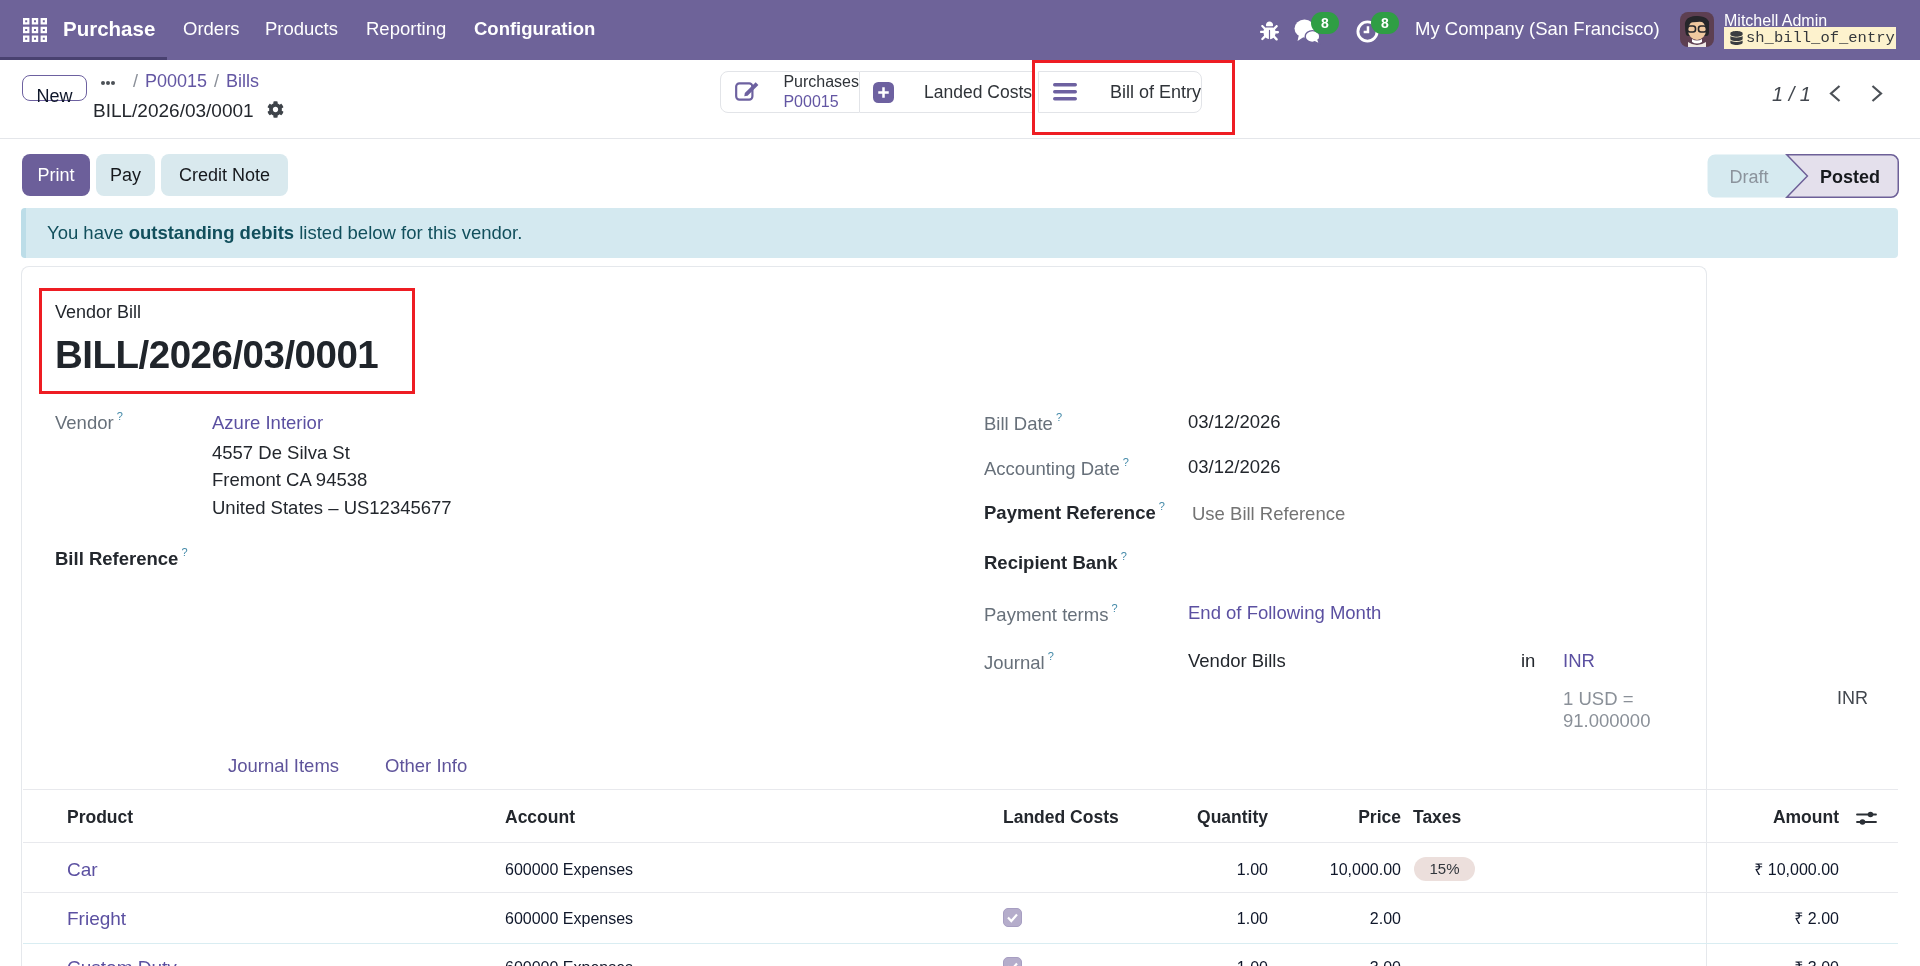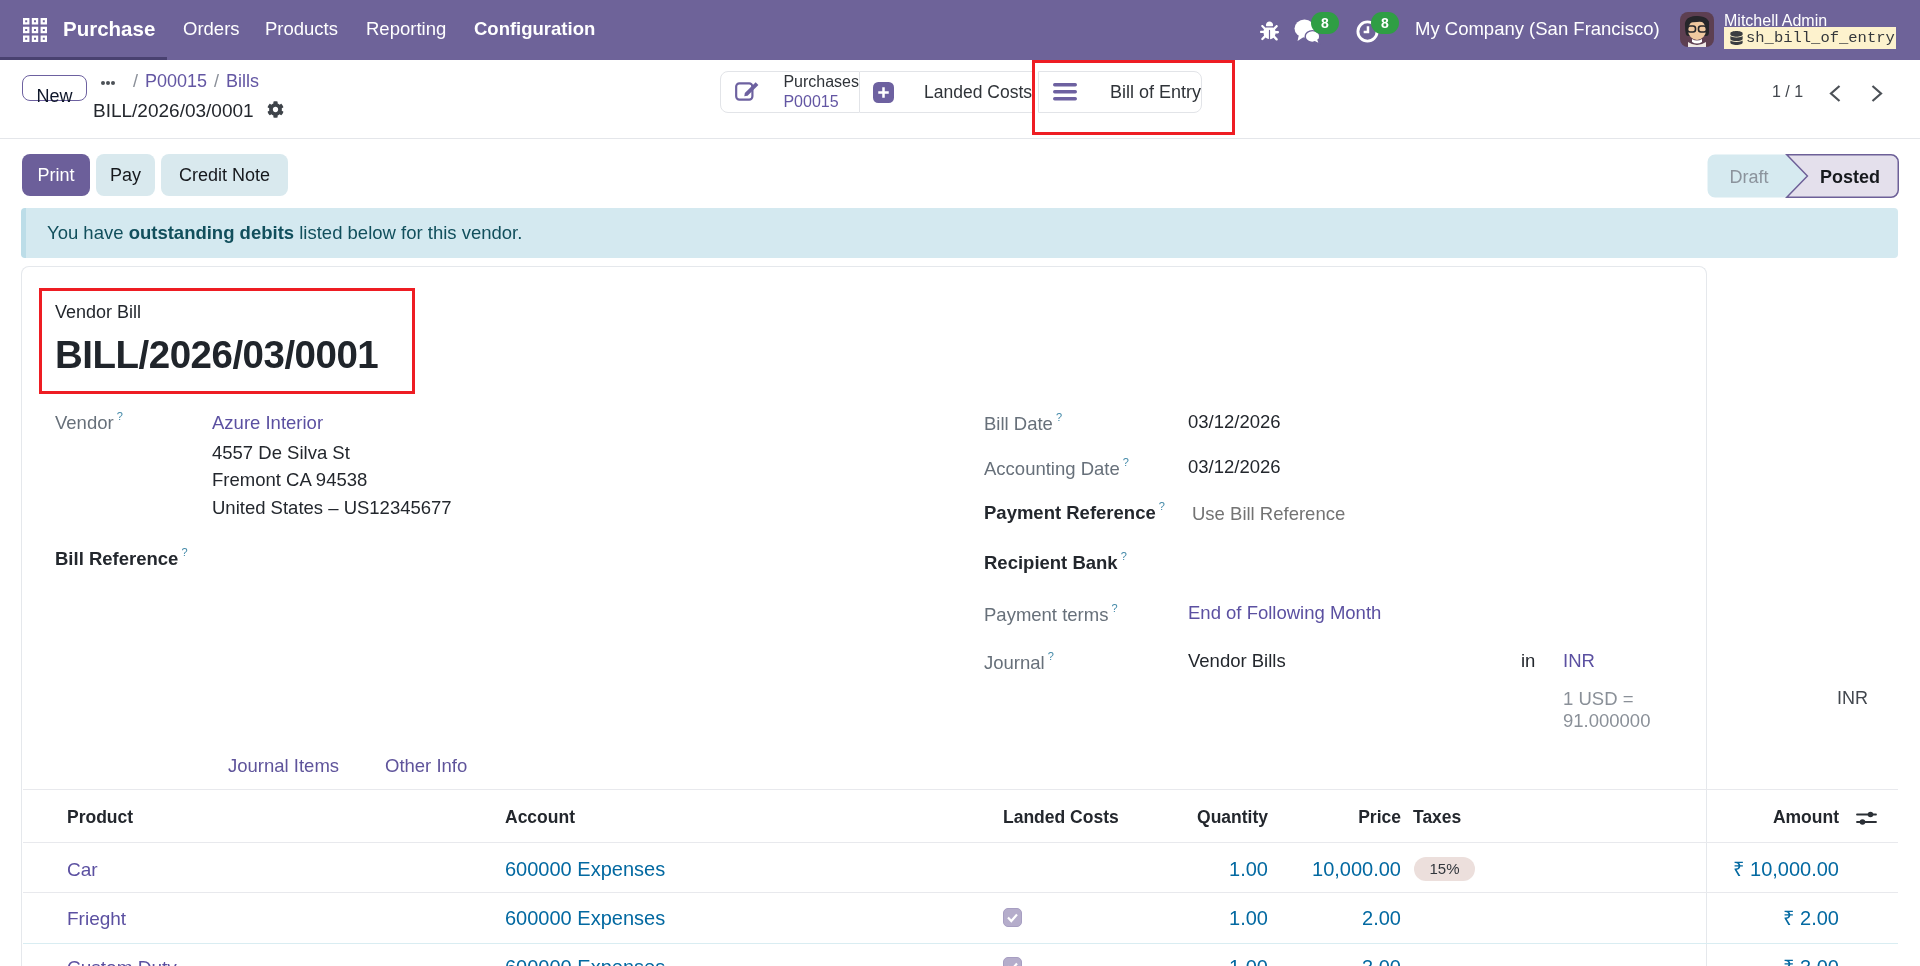--- a/index.html
+++ b/index.html
@@ -53,21 +53,21 @@
 .vlink { color:#5b50a1; font-size:18.5px; text-decoration:none; }
 
 
 .tab-active { position:absolute; background:#fff; border:1px solid #e2e4e8; border-bottom:1px solid #fff;
   border-radius:8px 8px 0 0; font-size:18.5px; color:#23272d; text-align:center; }
 .tab { position:absolute; font-size:18.5px; color:#5f549b; }
 
 
 .tline { position:absolute; left:1px; width:1875px; height:1px; background:#e8e9ed; }
 .th { position:absolute; font-size:17.5px; font-weight:bold; color:#23272d; }
-.td { position:absolute; font-size:20px; color:#0369a1; line-height:21px; }
+.td { position:absolute; font-size:16px; color:#0f172a; line-height:21px; }
 .tdl { position:absolute; font-size:19px; color:#5b50a1; line-height:21px; }
 .num { text-align:right; }
 
 .redbox { position:absolute; border:3px solid #ee1d23; }
 </style>
 </head>
 <body>
 
 <div id="navbar">
   <div id="nav-underline"></div>
@@ -163,21 +163,21 @@
           <g fill="#6d61a0">
             <rect y="0" width="24" height="3.4" rx="1.7"></rect>
             <rect y="7" width="24" height="3.4" rx="1.7"></rect>
             <rect y="14" width="24" height="3.4" rx="1.7"></rect>
           </g>
         </svg>
       <span style="padding-left:10px;font-size:18px;">Bill of Entry</span>
     </div>
   </div>
 
-  <div class="abs" style="left:1772px;top:23px;font-size:16px;color:#42474e;">1 / 1</div>
+  <div class="abs" style="left:1772px;top:23px;font-size:20px;color:#42474e;font-style:italic;">1 / 1</div>
   <svg class="abs" style="left:1828px;top:24px" width="14" height="19" viewBox="0 0 14 19">
       <path d="M11.5 2 L3 9.5 L11.5 17" fill="none" stroke="#4c5157" stroke-width="2.2"></path>
     </svg>
   <svg class="abs" style="left:1870px;top:24px" width="14" height="19" viewBox="0 0 14 19">
       <path d="M2.5 2 L11 9.5 L2.5 17" fill="none" stroke="#4c5157" stroke-width="2.2"></path>
     </svg>
 </div>
 
 <div id="srow">
   <div class="btn btn-primary abs" style="left:22px;top:12px;width:68px;height:42px;line-height:42px;">Print</div>

